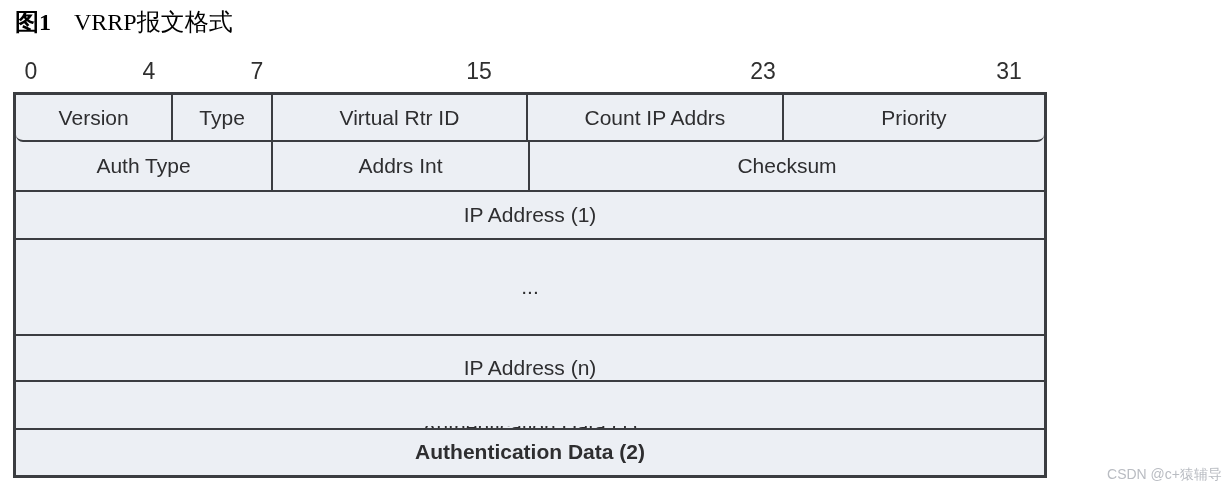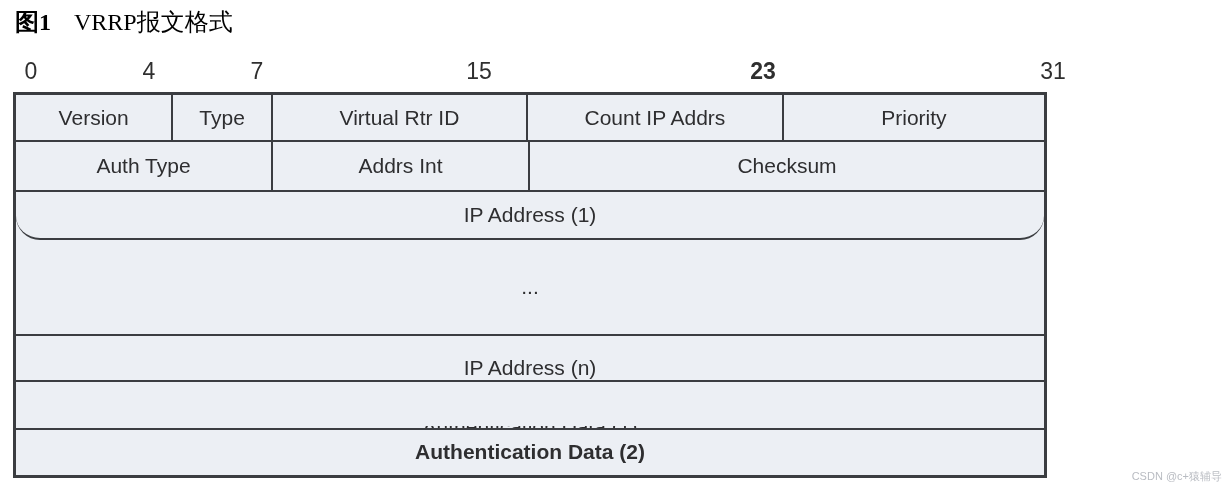--- a/index.html
+++ b/index.html
@@ -71,56 +71,56 @@
     color: var(--cell-text);
     white-space: nowrap;
     overflow: hidden;
     min-width: 0;
   }
   .pcell:last-child { border-right: none; }
   .watermark {
     position: absolute;
     right: 2px;
     bottom: 10px;
-    font-size: 11px;
+    font-size: 14px;
     color: var(--watermark-color);
     font-family: "Liberation Sans", sans-serif;
     white-space: nowrap;
   }
 </style>
 </head>
 <body>
 
 <div class="figure-title">
   <span class="label">图1</span><span class="text">VRRP报文格式</span>
 </div>
 
 <div class="bit-ruler">
     <span class="bit-label" style="left: 31px;">0</span>
     <span class="bit-label" style="left: 149px;">4</span>
     <span class="bit-label" style="left: 257px;">7</span>
     <span class="bit-label" style="left: 479px;">15</span>
-    <span class="bit-label" style="left: 763px; font-weight: bold;">23</span>
-    <span class="bit-label" style="left: 1009px; margin-left: 44px;">31</span>
+    <span class="bit-label" style="left: 763px;">23</span>
+    <span class="bit-label" style="left: 1009px;">31</span>
   </div>
 
 <div class="packet-diagram">
-    <div class="prow" style="flex: 47 0 0px;">
+    <div class="prow" style="flex: 47 0 0px; border-radius: 7px;">
       <div class="pcell" style="width: 15.3%; flex-shrink: 0;">Version</div>
       <div class="pcell" style="width: 9.7%; flex-shrink: 0;">Type</div>
       <div class="pcell" style="width: 24.8%; flex-shrink: 0;">Virtual Rtr ID</div>
       <div class="pcell" style="width: 24.9%; flex-shrink: 0;">Count IP Addrs</div>
       <div class="pcell" style="width: 25.3%; flex-shrink: 0;">Priority</div>
     </div>
     <div class="prow" style="flex: 50 0 0px;">
       <div class="pcell" style="width: 25%; flex-shrink: 0;">Auth Type</div>
       <div class="pcell" style="width: 25%; flex-shrink: 0;">Addrs Int</div>
       <div class="pcell" style="width: 50%; flex-shrink: 0;">Checksum</div>
     </div>
-    <div class="prow" style="flex: 48 0 0px; border-radius: 24px;">
+    <div class="prow" style="flex: 48 0 0px;">
       <div class="pcell" style="width: 100%; flex-shrink: 0;">IP Address (1)</div>
     </div>
     <div class="prow" style="flex: 97 0 0px;">
       <div class="pcell" style="width: 100%; flex-shrink: 0;">...</div>
     </div>
     <div class="prow" style="flex: 46 0 0px; align-items: flex-end;">
       <div class="pcell" style="width: 100%; flex-shrink: 0;">IP Address (n)</div>
     </div>
     <div class="prow" style="flex: 48 0 0px;">
       <div class="pcell" style="width: 100%; flex-shrink: 0; margin-top: 44px;">Authentication Data (1)</div>

